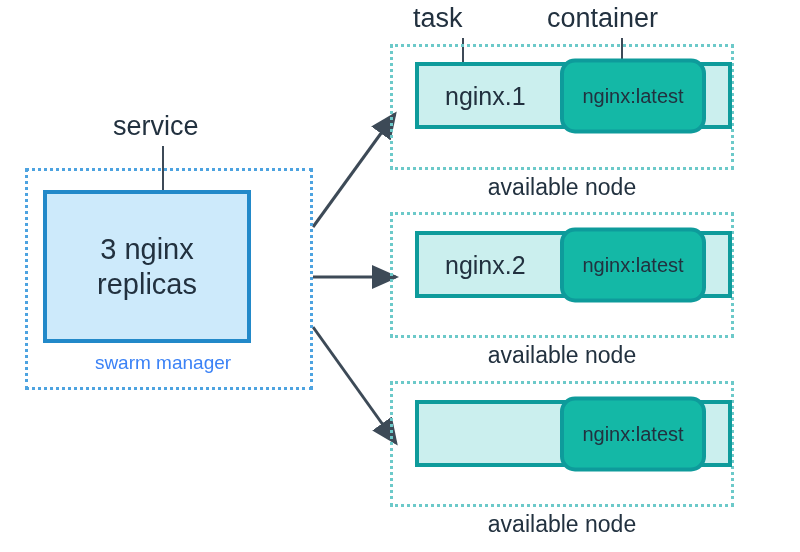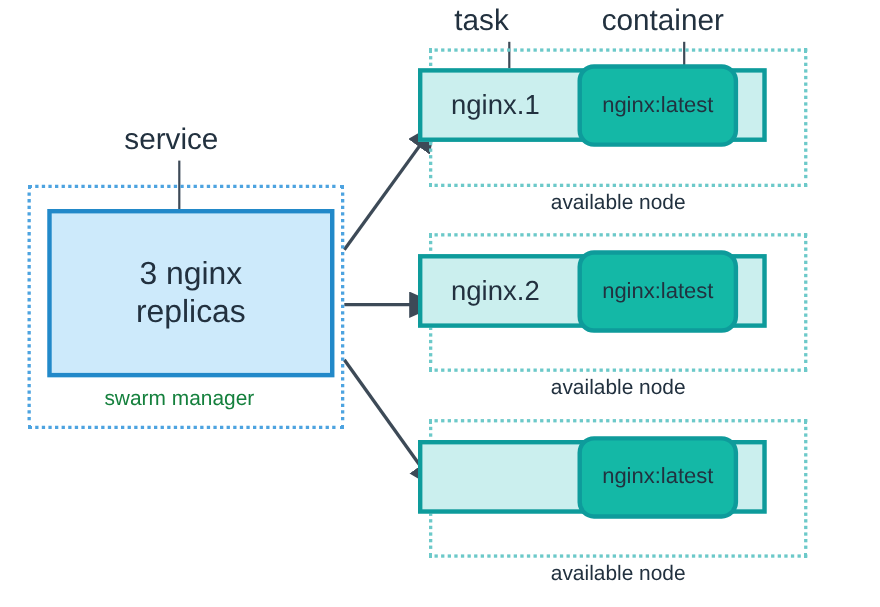--- a/index.html
+++ b/index.html
@@ -42,54 +42,54 @@
     left: 25px;
     top: 168px;
     width: 288px;
     height: 222px;
     border: 3px dotted #4da3e0;
     background: transparent;
   }
   .service-box {
     left: 43px;
     top: 190px;
-    width: 261px;
+    width: 208px;
     height: 153px;
     border: 4px solid #2289c9;
     background: #cdeafb;
     display: flex;
     align-items: center;
     justify-content: center;
   }
   .service-text {
     color: #22313f;
     font-size: 29px;
     line-height: 1.18;
     text-align: center;
     white-space: pre-line;
   }
   .manager-caption {
     left: 43px;
     top: 352px;
     width: 240px;
     text-align: center;
-    color: #15803d;
+    color: #3b82f6;
     font-size: 19px;
   }
 
   
   .node-box {
     left: 390px;
     width: 344px;
     height: 126px;
     border: 3px dotted #6cc9c9;
     background: transparent;
   }
   .task-box {
-    left: 380px;
+    left: 415px;
     width: 317px;
     height: 67px;
     border: 4px solid #0e9b9b;
     background: #cbefee;
   }
   .task-label {
     position: absolute;
     left: 26px;
     top: 50%;
     transform: translateY(-50%);
@@ -114,21 +114,21 @@
   .container-text {
     color: #22313f;
     font-size: 20px;
     white-space: nowrap;
   }
   .node-caption {
     left: 390px;
     width: 344px;
     text-align: center;
     color: #22313f;
-    font-size: 19px;
+    font-size: 23px;
   }
 
   
   .arrow-layer {
     position: absolute;
     left: 0;
     top: 0;
     width: 800px;
     height: 552px;
     pointer-events: none;

